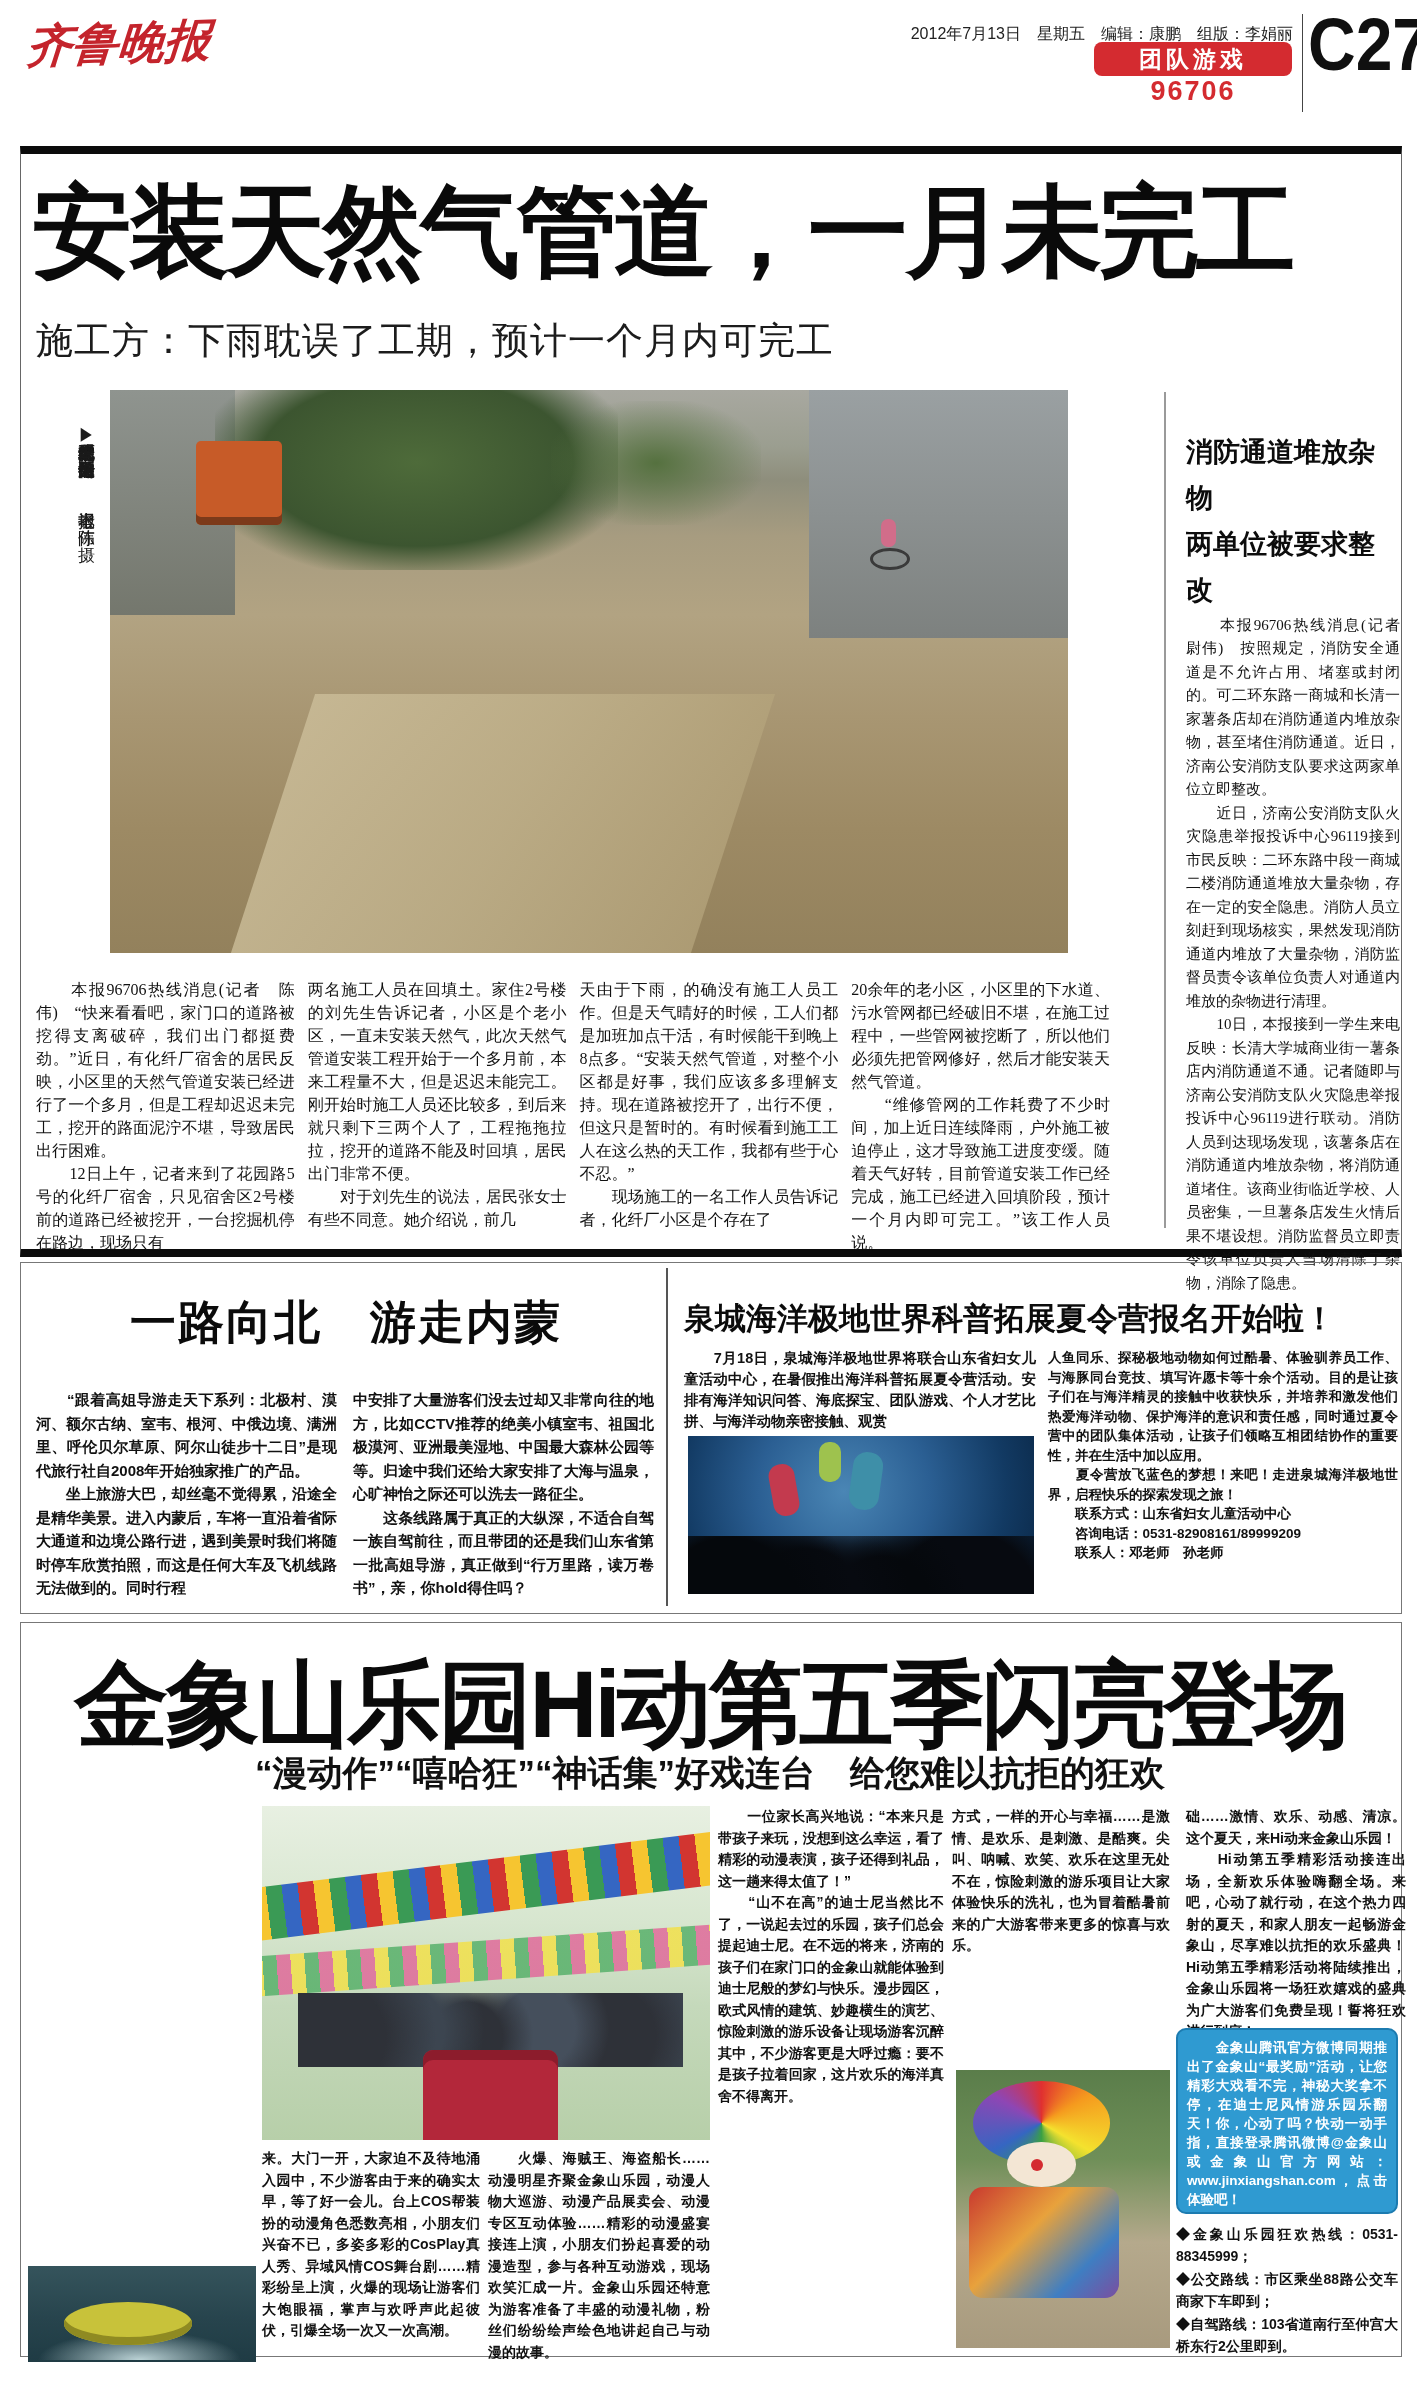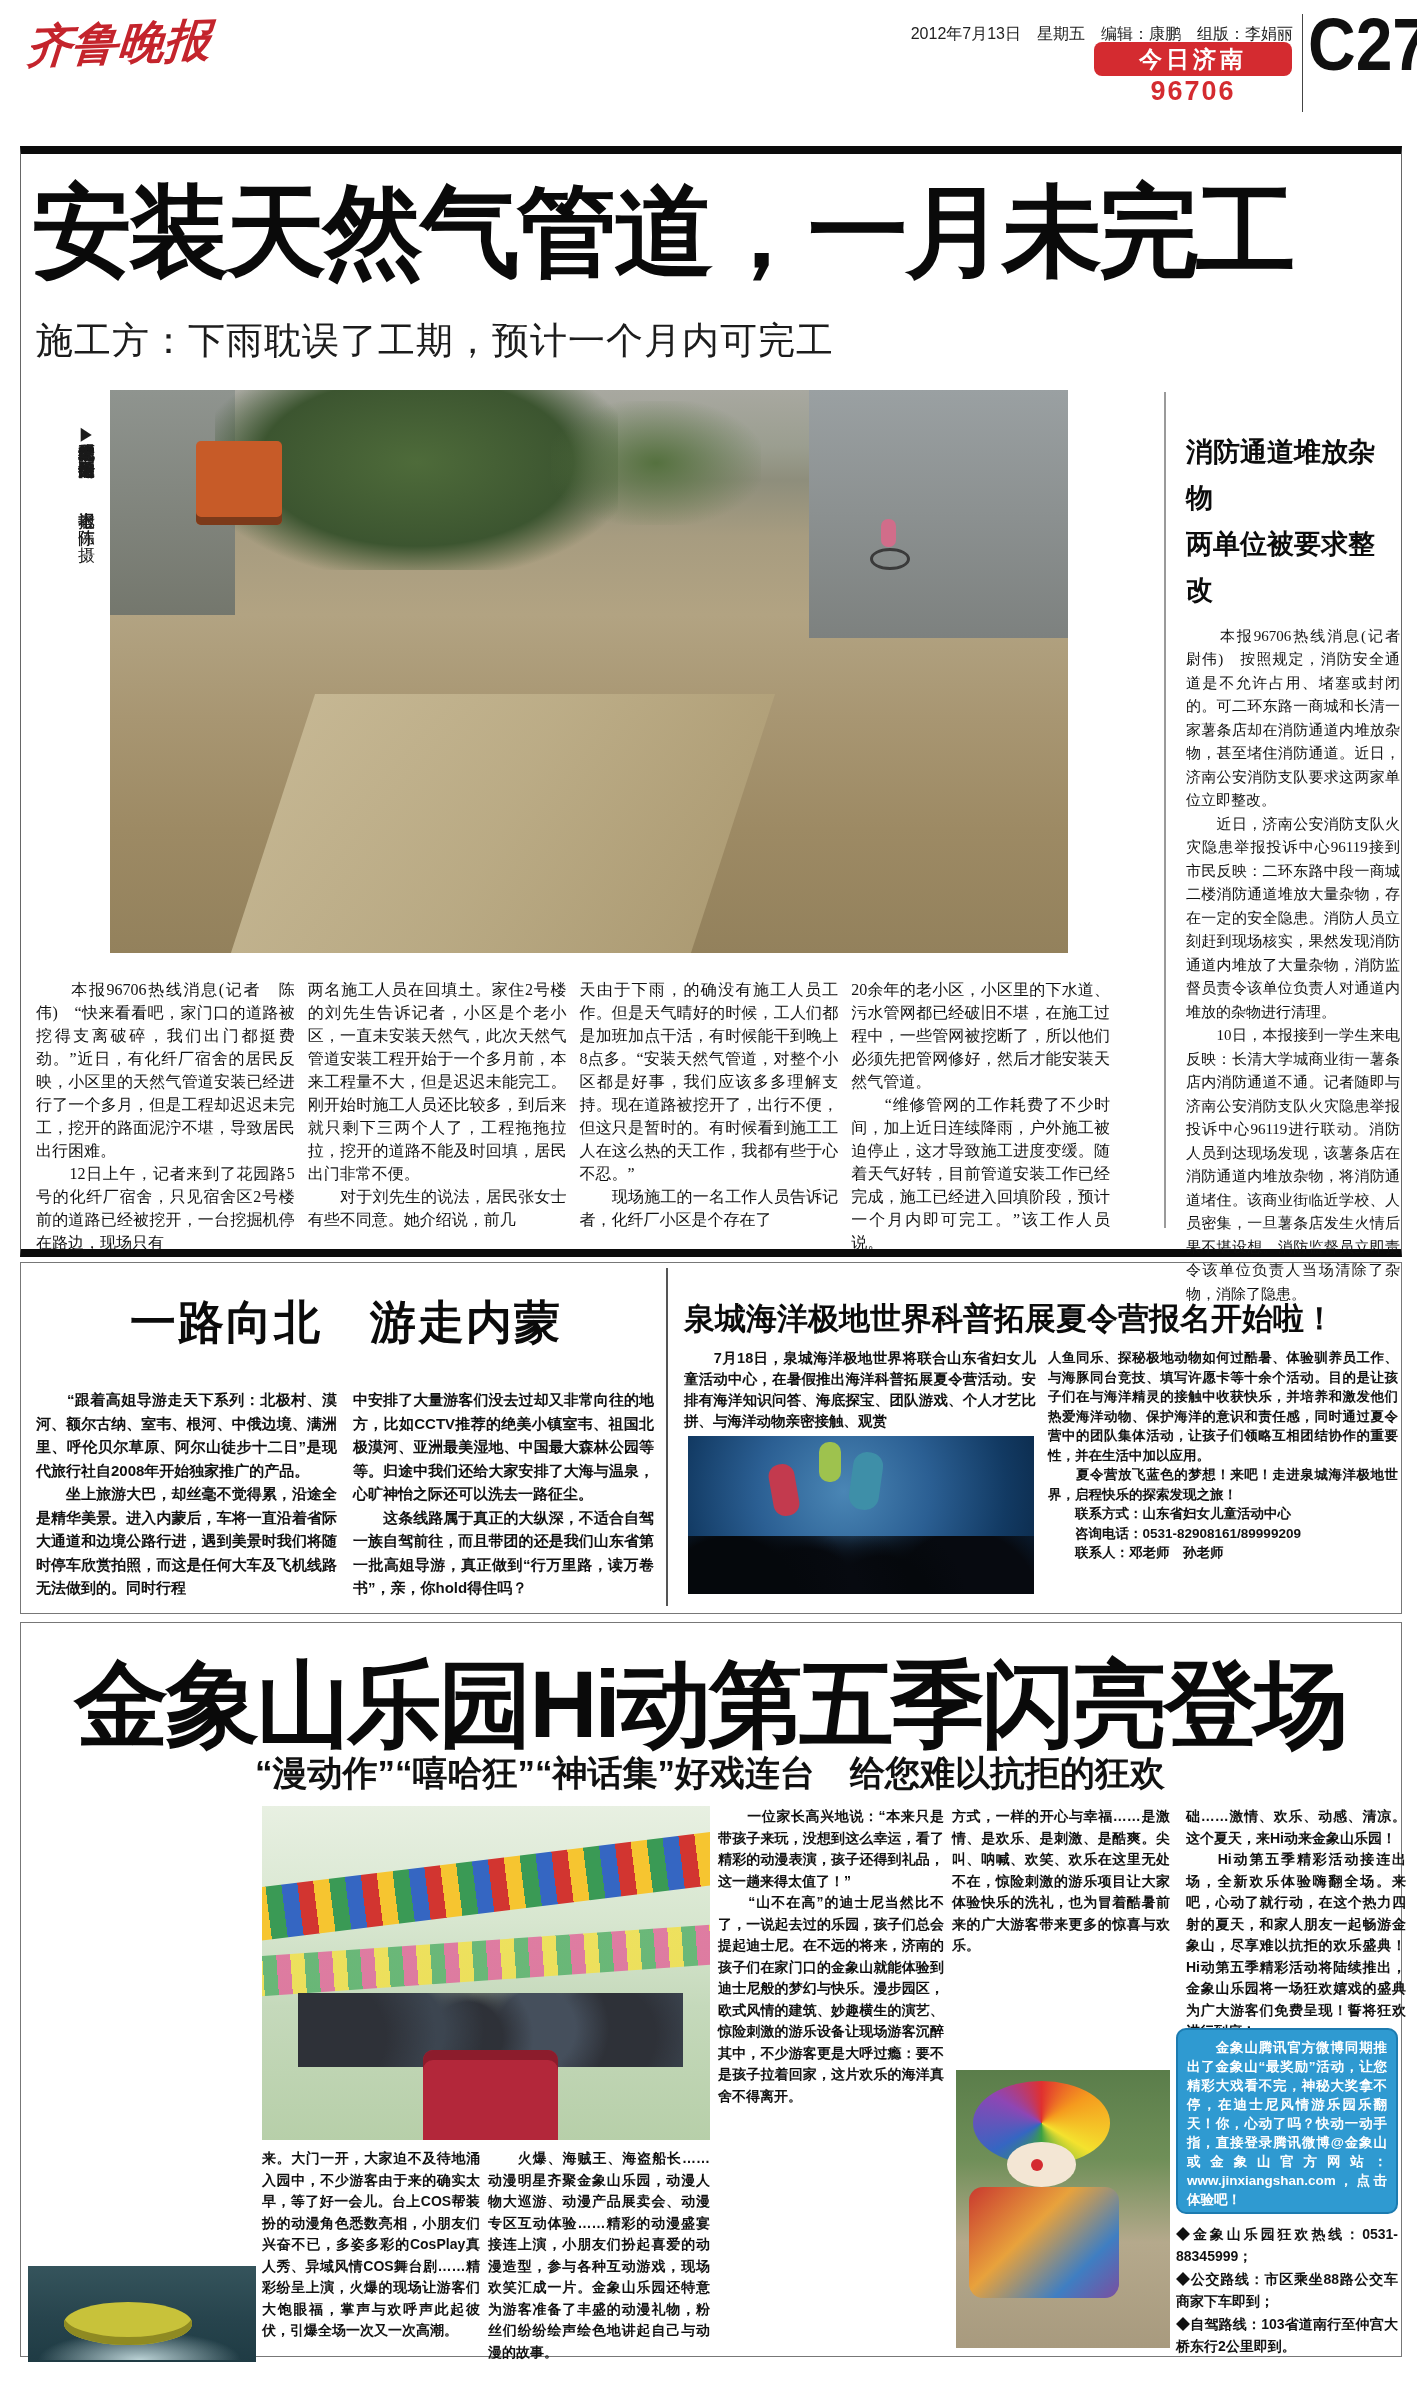--- a/index.html
+++ b/index.html
@@ -47,21 +47,21 @@
   .caption{left:36px;top:414px;height:500px;width:66px;writing-mode:vertical-rl;
            font-family:"Liberation Sans",sans-serif;font-size:17px;line-height:1.9;font-weight:500;color:#1a1a1a;}
 
   .article{left:36px;top:978px;width:1074px;height:250px;display:flex;gap:13px;}
   .article .col{flex:1;font-size:16px;line-height:23px;text-align:justify;white-space:pre-line;}
 
   .v-divider-sidebar{left:1164px;top:392px;width:2px;height:836px;background:#9a9a9a;}
   .sidebar{left:1186px;top:398px;width:214px;}
   .sidebar-title{font-family:"Liberation Sans",sans-serif;font-weight:900;font-size:27px;
                  line-height:1.7;white-space:pre-line;color:#0c0c0c;margin-top:32px;}
-  .sidebar-body{margin-top:11px;font-size:15px;line-height:23.5px;text-align:justify;white-space:pre-line;}
+  .sidebar-body{margin-top:0;font-size:15px;line-height:23.5px;text-align:justify;white-space:pre-line;}
 
   
   .mid-frame{left:20px;top:1262px;width:1380px;height:350px;border:1px solid #777;}
   .mid-divider{left:666px;top:1268px;width:2px;height:338px;background:#555;}
 
   .travel-title{left:46px;top:1292px;width:600px;text-align:center;font-family:"Liberation Sans",sans-serif;
                 font-weight:900;font-size:46px;letter-spacing:2px;color:#0b0b0b;}
   .travel-cols{left:36px;top:1388px;width:618px;height:214px;display:flex;gap:16px;}
   .travel-cols .tcol{flex:1;font-family:"Liberation Sans",sans-serif;font-weight:bold;font-size:15px;
                      line-height:23.5px;text-align:justify;white-space:pre-line;}
@@ -133,21 +133,21 @@
            box-shadow:inset 0 -8px 0 #8f8a22;}
   .rf-splash{position:absolute;left:4%;top:68%;width:90%;height:30%;background:radial-gradient(ellipse at 50% 100%,#bcd3d6 0%,rgba(188,211,214,0) 70%);}
 </style>
 </head>
 <body>
 
 <div class="page">
 
   <div class="abs logo">齐鲁晚报</div>
   <div class="abs dateline">2012年7月13日　星期五　编辑：康鹏　组版：李娟丽</div>
-  <div class="abs badge">今日济南</div>
+  <div class="abs badge">团队游戏</div>
   <div class="abs hotline">96706</div>
   <div class="abs hdr-divider"></div>
   <div class="abs pageno">C27</div>
 
   <div class="abs main-frame"></div>
   <div class="abs headline">安装天然气管道，一月未完工</div>
   <div class="abs subhead">施工方：下雨耽误了工期，预计一个月内可完工</div>
 
   <div class="abs photo-main">
     <div class="pm-bld-l"></div>

